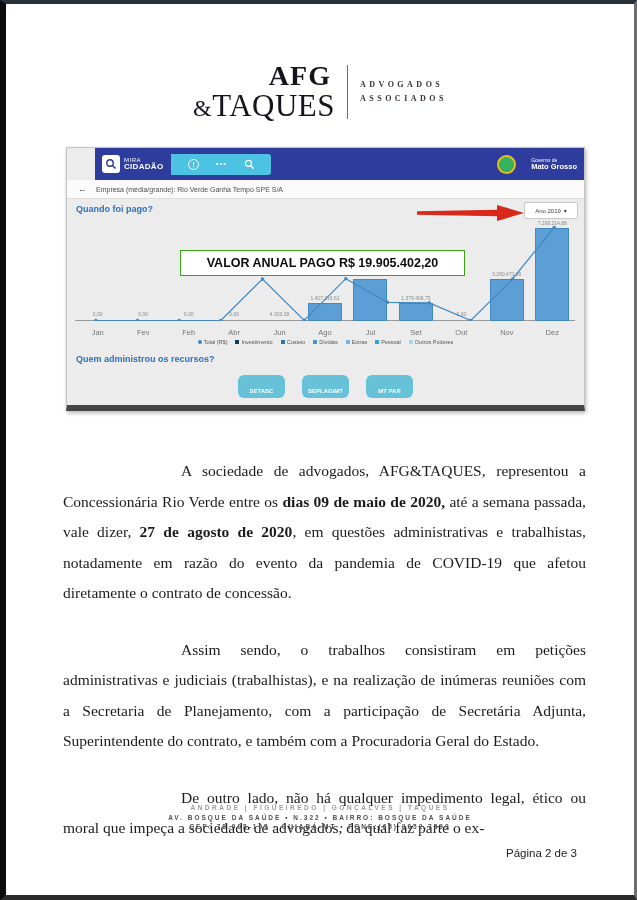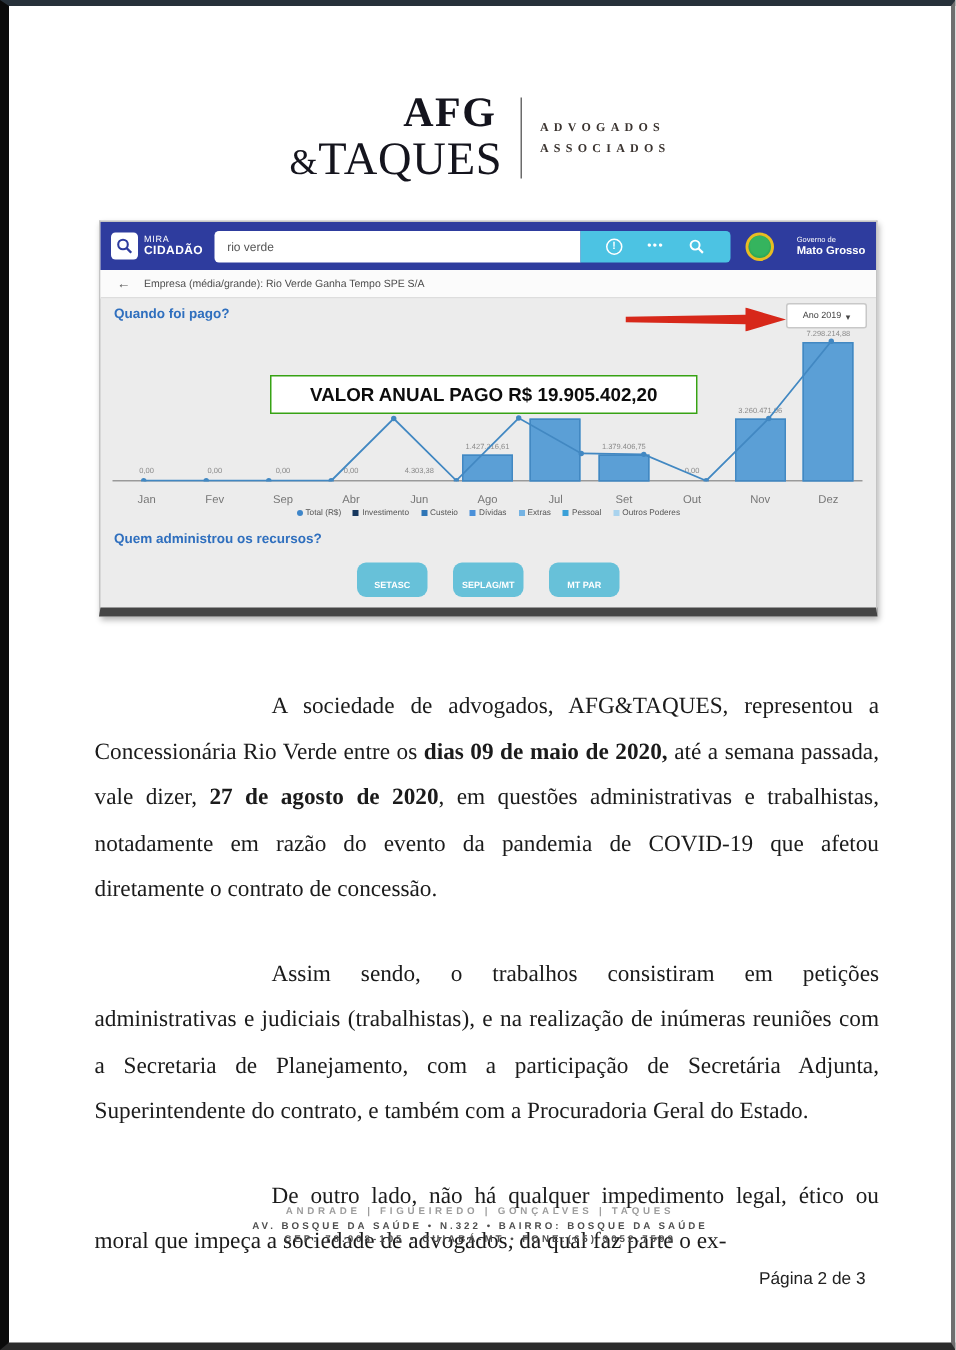--- a/index.html
+++ b/index.html
@@ -11,21 +11,21 @@
   .logo-left{font-family:"Liberation Serif",serif;color:#14141d;text-align:right;line-height:1;}
   .logo-afg{font-size:28px;letter-spacing:1px;padding-right:4px;font-weight:bold;}
   .logo-taques{font-size:31px;letter-spacing:0.5px;}
   .logo-amp{font-size:24px;}
   .logo-div{width:1px;height:54px;background:#6b6b6b;}
   .logo-right{font-family:"Liberation Serif",serif;font-size:8px;font-weight:700;letter-spacing:3.5px;color:#3b3430;line-height:14px;}
 
   
   .dash{position:absolute;left:60px;top:143px;width:517px;height:257px;background:#ececec;
         border:1px solid #c4c4c4;border-bottom:6px solid #454545;box-shadow:1px 2px 4px rgba(0,0,0,.3);}
-  .dash-header{height:32px;background:#2e3c9e;display:flex;align-items:center;padding:0 7px;}
+  .dash-header{height:32px;background:#2e3c9e;display:flex;align-items:center;padding:0 7px;margin-left:28px;}
   .mira{display:flex;align-items:center;gap:4px;flex:0 0 auto;}
   .mira-box{width:18px;height:18px;background:#fff;border-radius:3px;display:flex;align-items:center;justify-content:center;}
   .mira-txt{color:#fff;line-height:1;}
   .mira-txt .t1{font-size:6px;letter-spacing:.5px;}
   .mira-txt .t2{font-size:8px;font-weight:700;letter-spacing:.3px;}
   .search-wrap{flex:1 1 auto;display:flex;height:21px;margin:0 8px;}
   .search-input{flex:1;border:none;outline:none;border-radius:3px 0 0 3px;font-size:8px;color:#555;padding:0 8px;font-family:"Liberation Sans",sans-serif;}
   .search-icons{width:100px;background:#4cc3e3;border-radius:0 3px 3px 0;display:flex;align-items:center;justify-content:space-evenly;}
   .info-circ{width:9px;height:9px;border:1px solid #fff;border-radius:50%;color:#fff;font-size:7px;line-height:9px;text-align:center;font-weight:700;}
   .dots{color:#fff;font-size:8px;letter-spacing:1px;line-height:8px;}
@@ -102,21 +102,20 @@
               <circle cx="5" cy="5" r="3.2" fill="none" stroke="#2e3c9e" stroke-width="1.4"></circle>
               <line x1="7.5" y1="7.5" x2="10.5" y2="10.5" stroke="#2e3c9e" stroke-width="1.6"></line>
             </svg>
         </div>
         <div class="mira-txt">
           <div class="t1">MIRA</div>
           <div class="t2">CIDADÃO</div>
         </div>
       </div>
       <div class="search-wrap">
-        <input class="search-input" value="rio verde" style="">
         <div class="search-icons">
           <span class="info-circ">!</span>
           <span class="dots">•••</span>
           <svg width="11" height="11" viewBox="0 0 11 11">
               <circle cx="4.4" cy="4.4" r="3" fill="none" stroke="#fff" stroke-width="1.3"></circle>
               <line x1="6.7" y1="6.7" x2="9.6" y2="9.6" stroke="#fff" stroke-width="1.5"></line>
             </svg>
         </div>
       </div>
       <div class="gov">
@@ -150,21 +149,21 @@
           <div class="slot">
             <div class="val" style="bottom: 22px;">0,00</div>
             <div class="cat">Jan</div>
           </div>
           <div class="slot">
             <div class="val" style="bottom: 22px;">0,00</div>
             <div class="cat">Fev</div>
           </div>
           <div class="slot">
             <div class="val" style="bottom: 22px;">0,00</div>
-            <div class="cat">Sep</div>
+            <div class="cat">Feb</div>
           </div>
           <div class="slot">
             <div class="val" style="bottom: 22px;">0,00</div>
             <div class="cat">Abr</div>
           </div>
           <div class="slot">
             <div class="val" style="bottom: 22.0548px;">4.303,38</div>
             <div class="cat">Jun</div>
           </div>
           <div class="slot">

